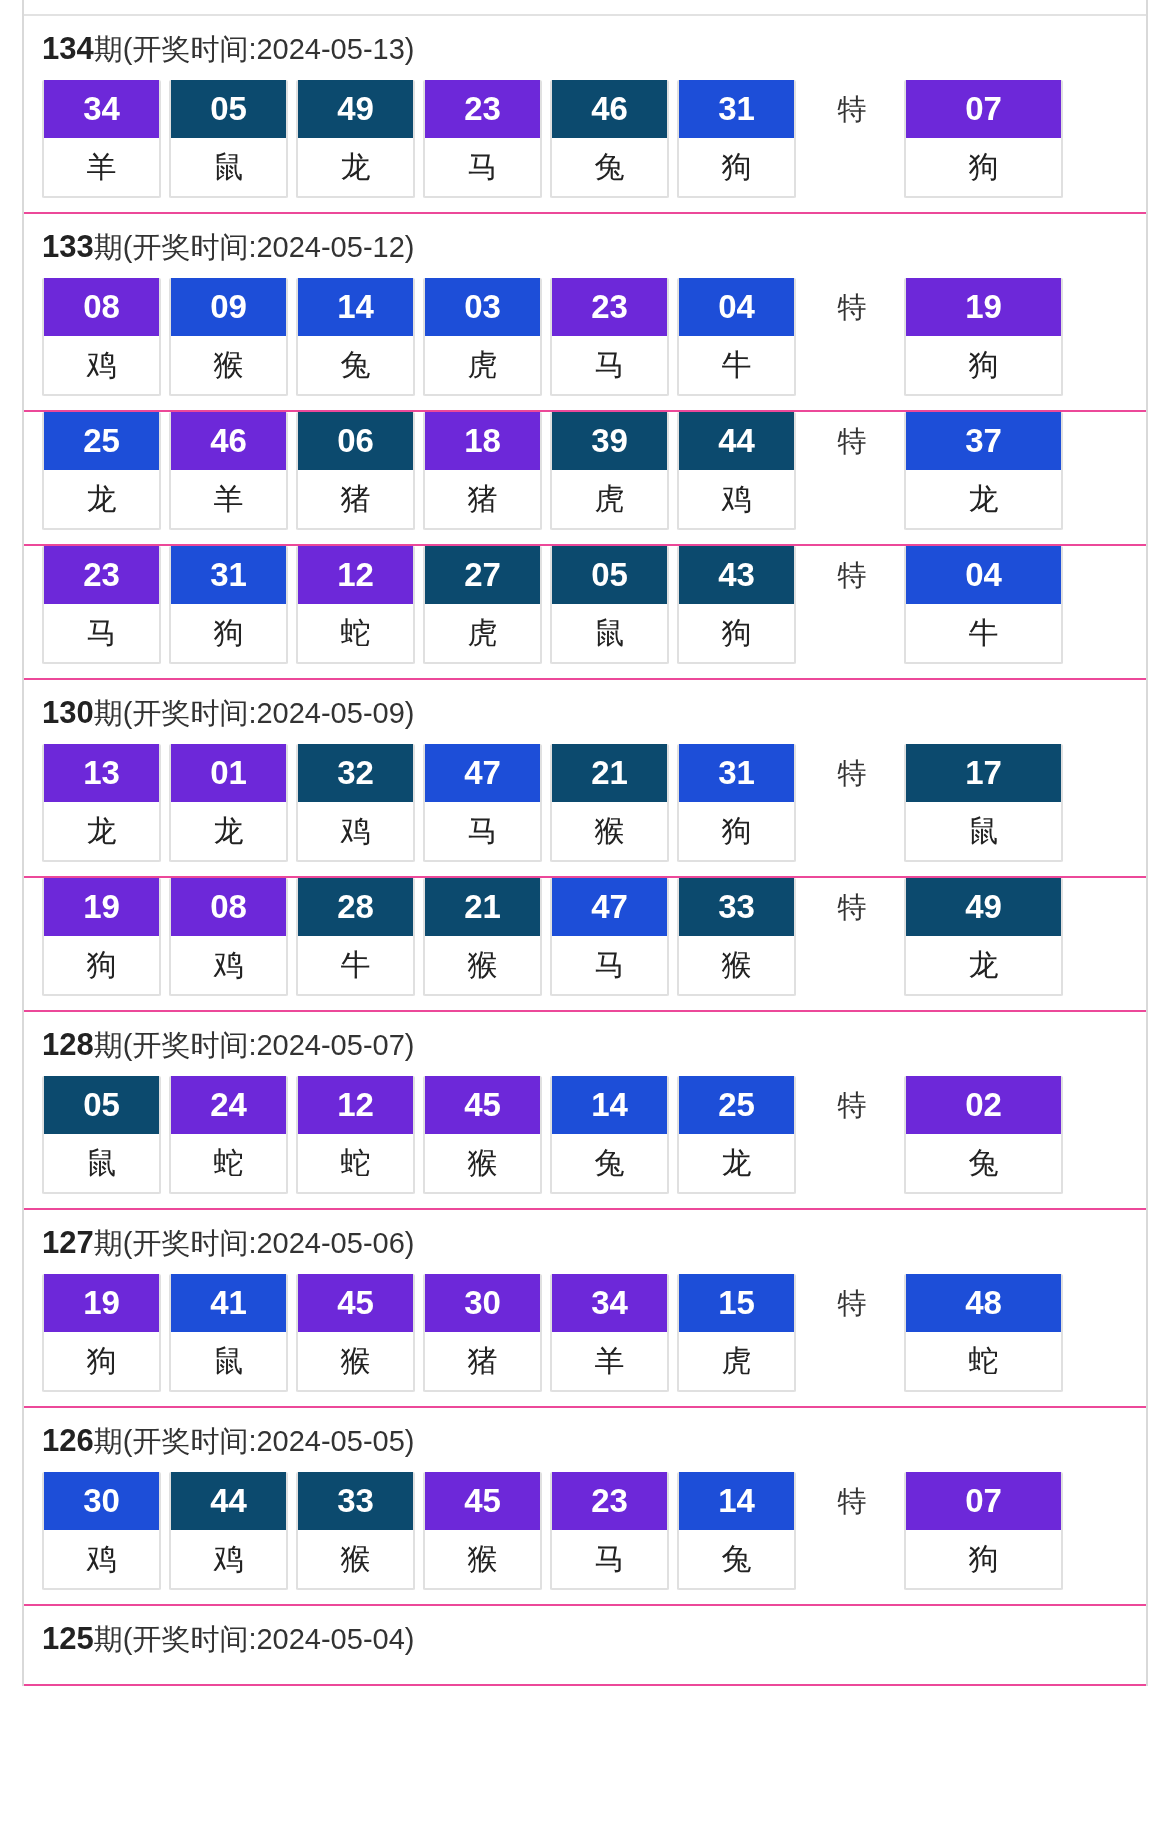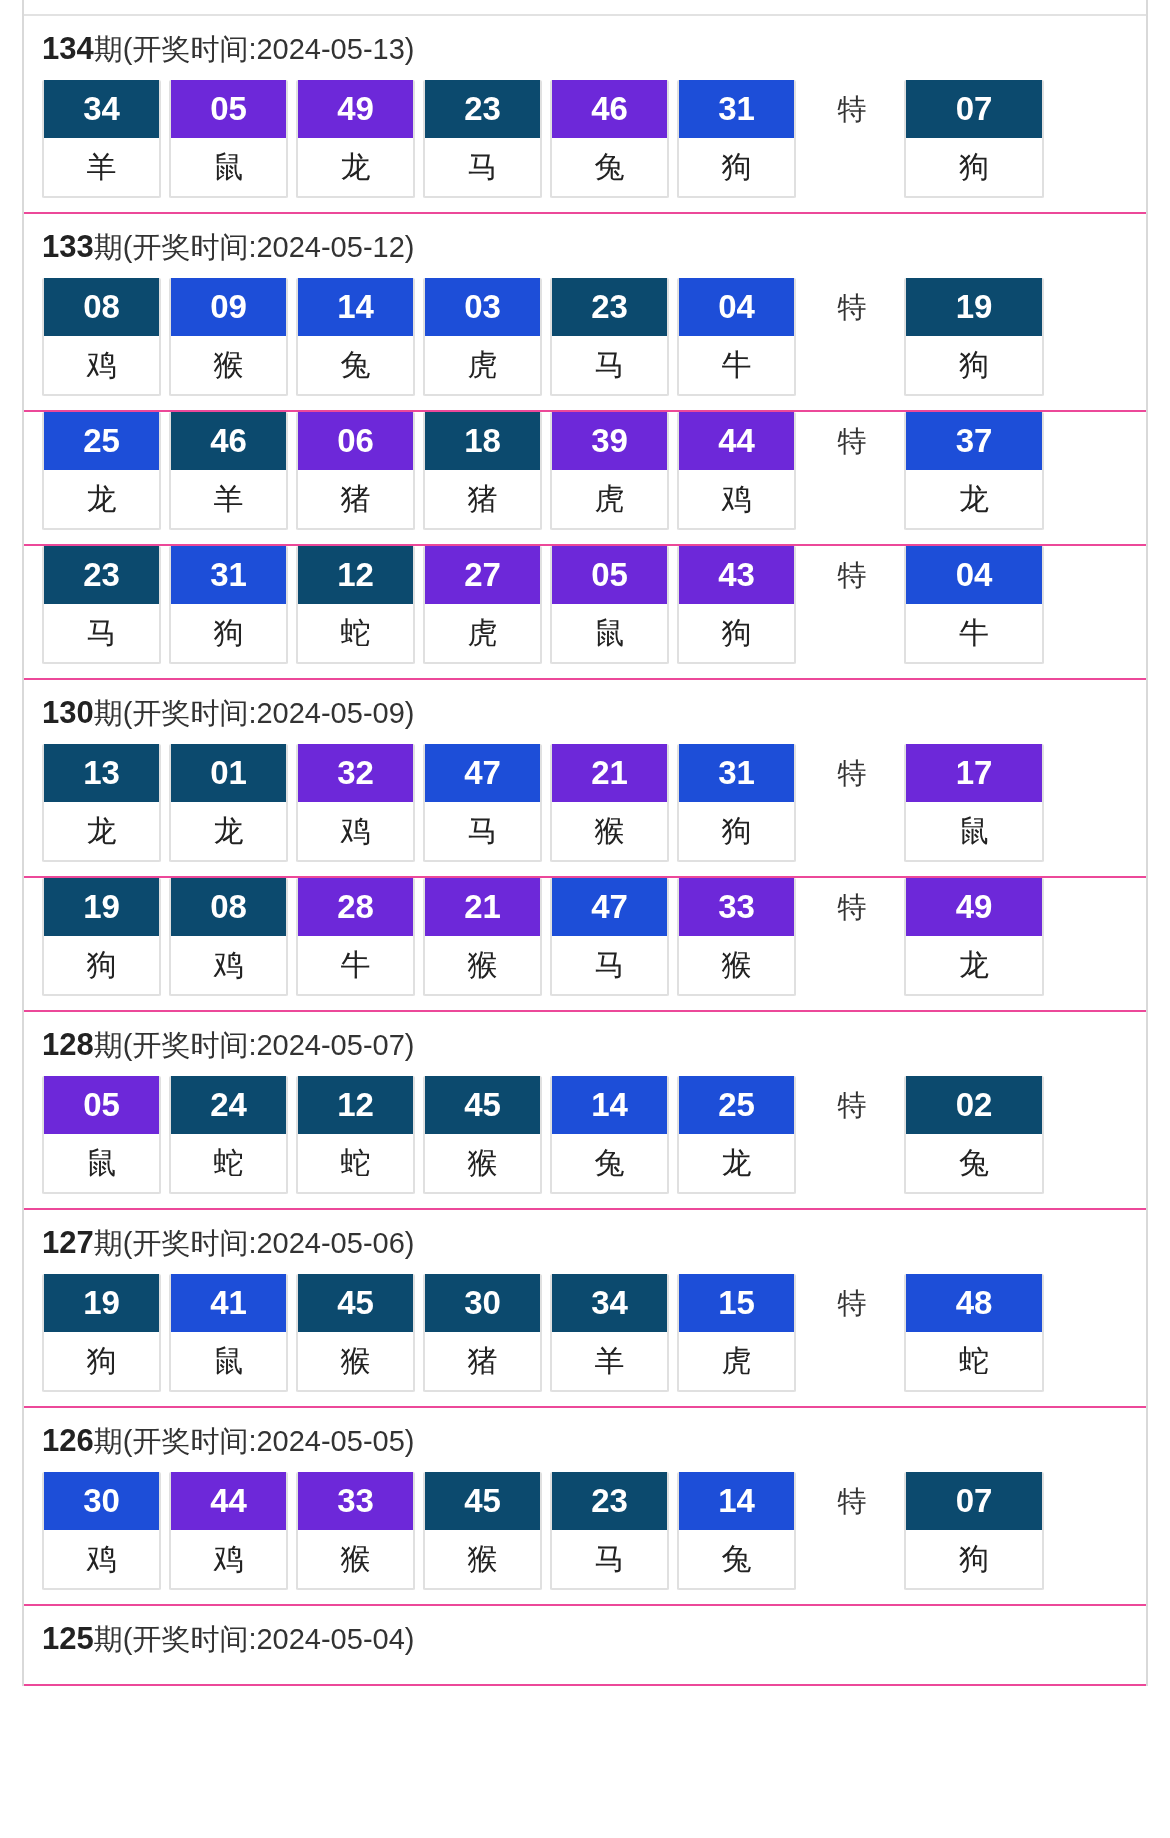--- a/index.html
+++ b/index.html
@@ -82,35 +82,35 @@
     font-weight: bold;
     color: #ffffff;
   }
   .ball-zodiac {
     height: 58px;
     line-height: 58px;
     text-align: center;
     font-size: 30px;
     color: #222222;
   }
-  .red { background: #0c4a6e; }
-  .green { background: #6d28d9; }
+  .red { background: #6d28d9; }
+  .green { background: #0c4a6e; }
   .blue { background: #1d4ed8; }
 
   .special-label {
     width: 96px;
     text-align: center;
     font-size: 29px;
     color: #333333;
     line-height: 58px;
     flex: none;
   }
 
   .special-cell {
-    width: 140px;
+    width: 159px;
     margin-left: 4px;
   }
 
   .last-partial {
     overflow: hidden;
   }
 </style>
 </head>
 <body>
 

